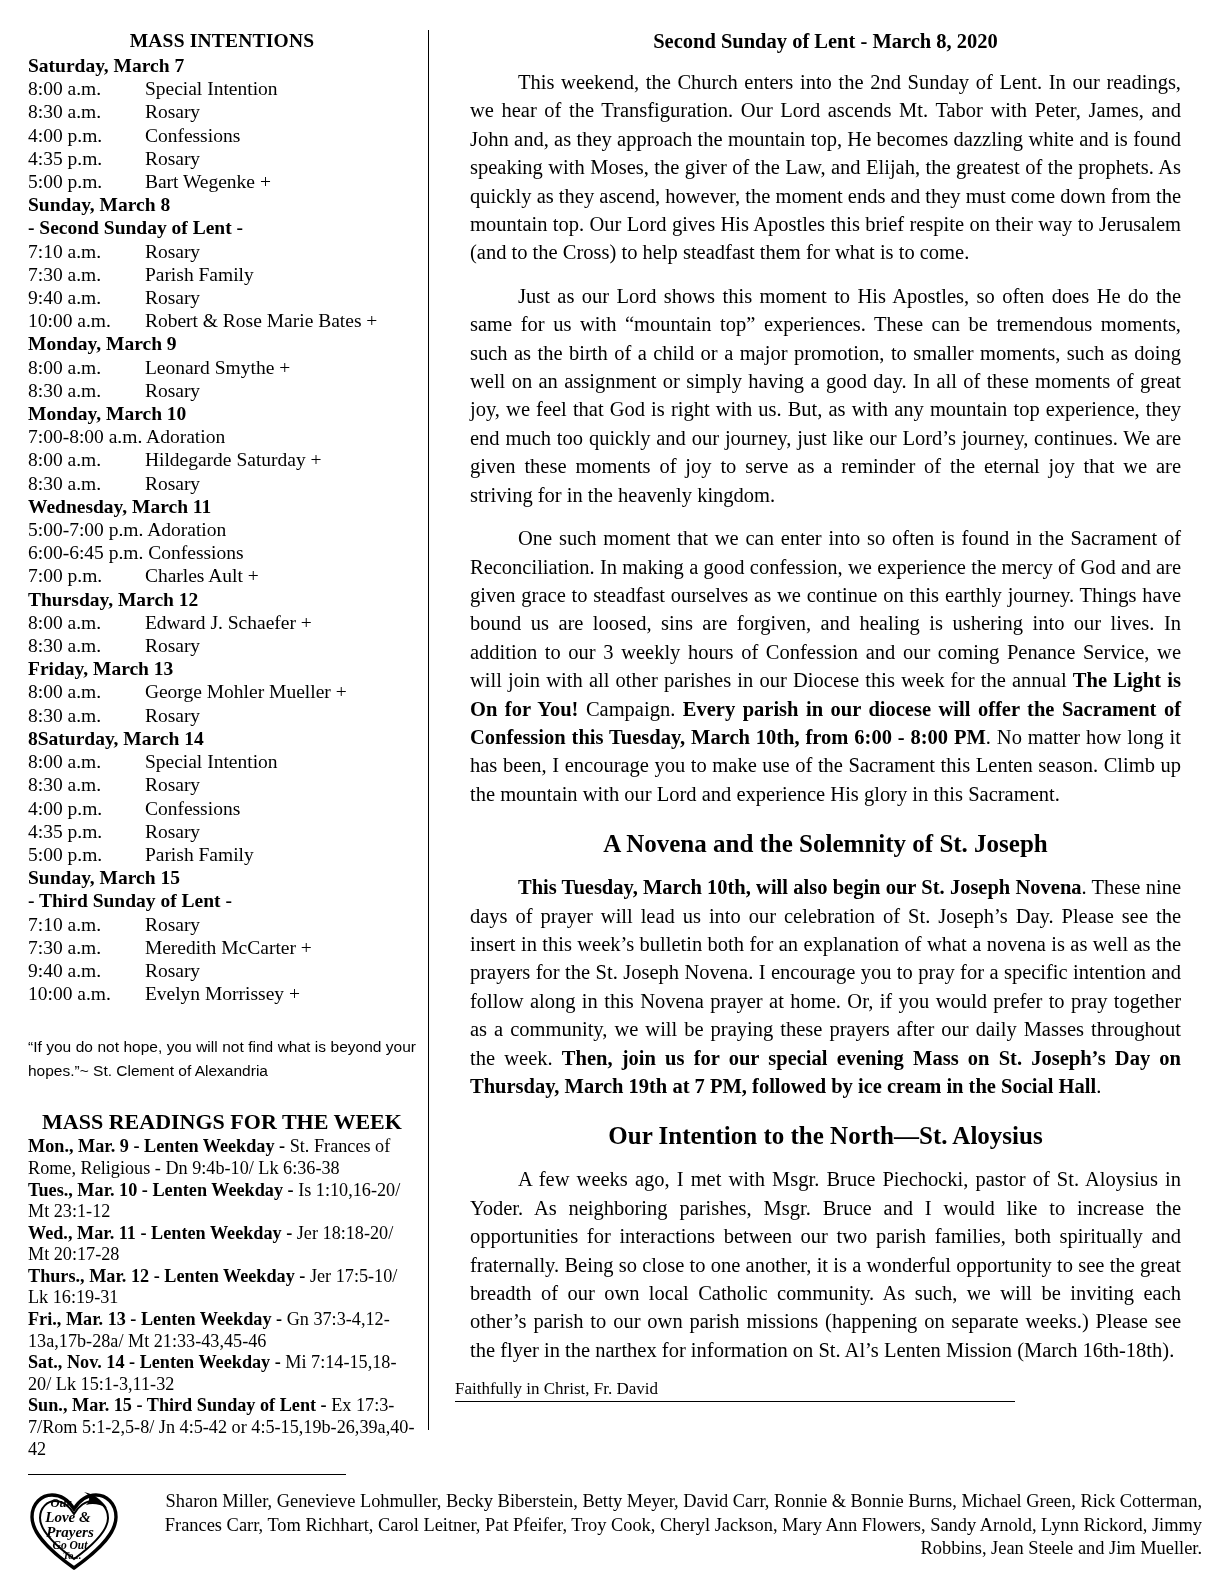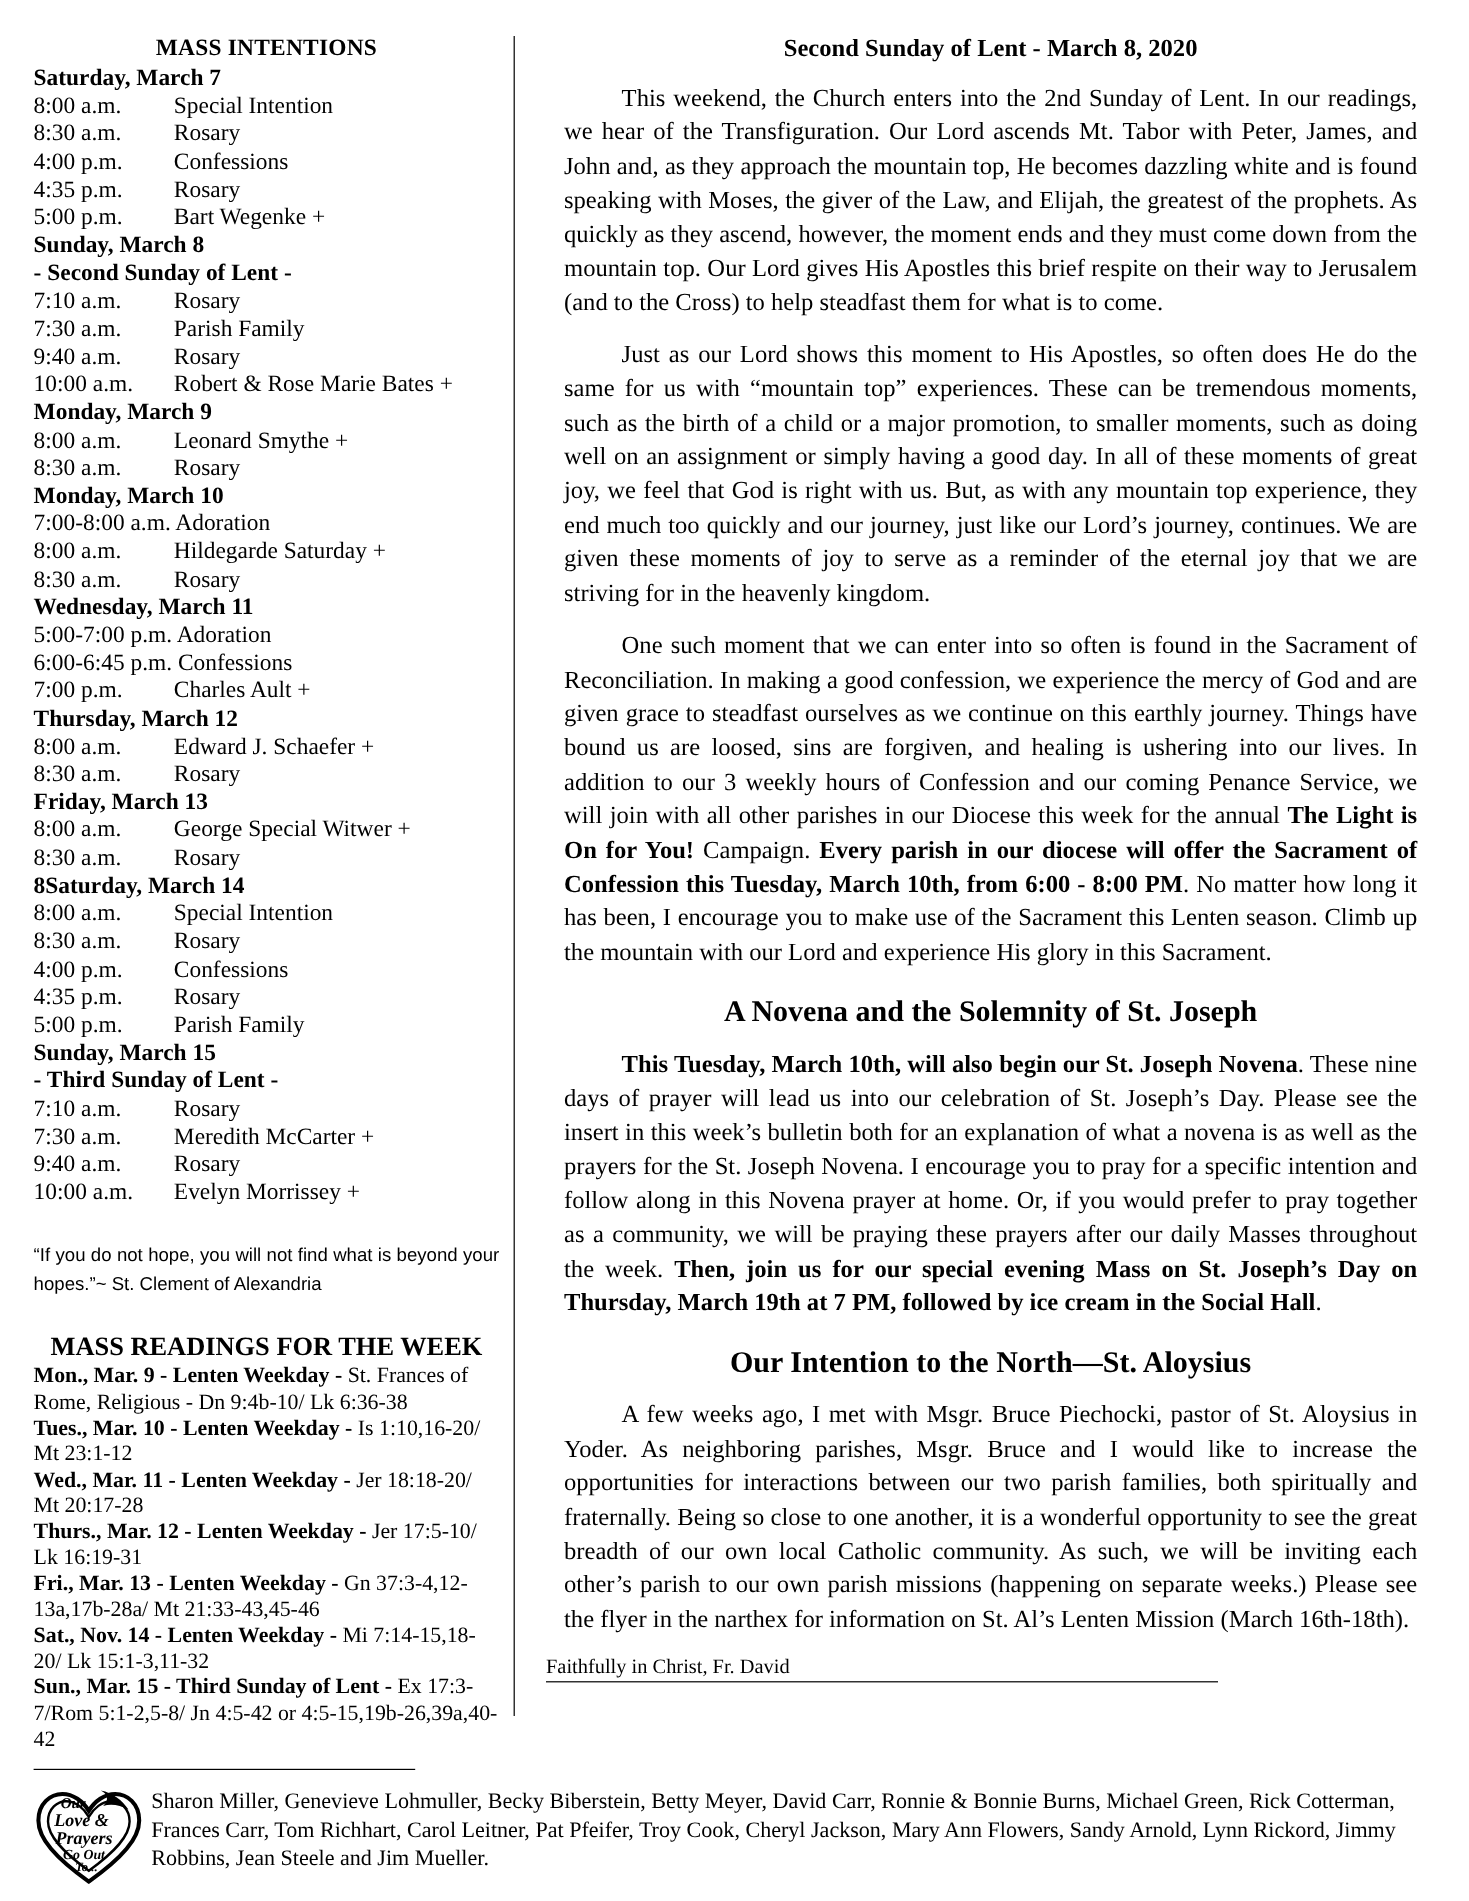--- a/index.html
+++ b/index.html
@@ -155,21 +155,21 @@
     width: 92px;
     height: 84px;
     position: relative;
     margin-top: 2px;
   }
   .logo svg { display: block; }
   .prayer-names {
     flex: 1 1 auto;
     font-size: 18.4px;
     line-height: 23.5px;
-    text-align: left;
+    text-align: right;
     padding-left: 6px;
     padding-top: 4px;
   }
 </style>
 </head>
 <body>
 
 <div class="page">
   <div class="columns">
 
@@ -197,21 +197,21 @@
           <div class="sched-row"><span class="tm" style="min-width: 112px;">8:00 a.m.</span> <span class="ev">Hildegarde Saturday +</span></div>
           <div class="sched-row"><span class="tm" style="min-width: 112px;">8:30 a.m.</span> <span class="ev">Rosary</span></div>
           <div class="day-head">Wednesday, March 11</div>
           <div class="sched-row"><span class="tm" style="min-width: 0px;">5:00-7:00 p.m.</span> <span class="ev">Adoration</span></div>
           <div class="sched-row"><span class="tm" style="min-width: 0px;">6:00-6:45 p.m.</span> <span class="ev">Confessions</span></div>
           <div class="sched-row"><span class="tm" style="min-width: 112px;">7:00 p.m.</span> <span class="ev">Charles Ault +</span></div>
           <div class="day-head">Thursday, March 12</div>
           <div class="sched-row"><span class="tm" style="min-width: 112px;">8:00 a.m.</span> <span class="ev">Edward J. Schaefer +</span></div>
           <div class="sched-row"><span class="tm" style="min-width: 112px;">8:30 a.m.</span> <span class="ev">Rosary</span></div>
           <div class="day-head">Friday, March 13</div>
-          <div class="sched-row"><span class="tm" style="min-width: 112px;">8:00 a.m.</span> <span class="ev">George Special Witwer +</span></div>
+          <div class="sched-row"><span class="tm" style="min-width: 112px;">8:00 a.m.</span> <span class="ev">George Mohler Mueller +</span></div>
           <div class="sched-row"><span class="tm" style="min-width: 112px;">8:30 a.m.</span> <span class="ev">Rosary</span></div>
           <div class="day-head">8Saturday, March 14</div>
           <div class="sched-row"><span class="tm" style="min-width: 112px;">8:00 a.m.</span> <span class="ev">Special Intention</span></div>
           <div class="sched-row"><span class="tm" style="min-width: 112px;">8:30 a.m.</span> <span class="ev">Rosary</span></div>
           <div class="sched-row"><span class="tm" style="min-width: 112px;">4:00 p.m.</span> <span class="ev">Confessions</span></div>
           <div class="sched-row"><span class="tm" style="min-width: 112px;">4:35 p.m.</span> <span class="ev">Rosary</span></div>
           <div class="sched-row"><span class="tm" style="min-width: 112px;">5:00 p.m.</span> <span class="ev">Parish Family</span></div>
           <div class="day-head">Sunday, March 15</div>
           <div class="day-head">- Third Sunday of Lent -</div>
           <div class="sched-row"><span class="tm" style="min-width: 112px;">7:10 a.m.</span> <span class="ev">Rosary</span></div>

